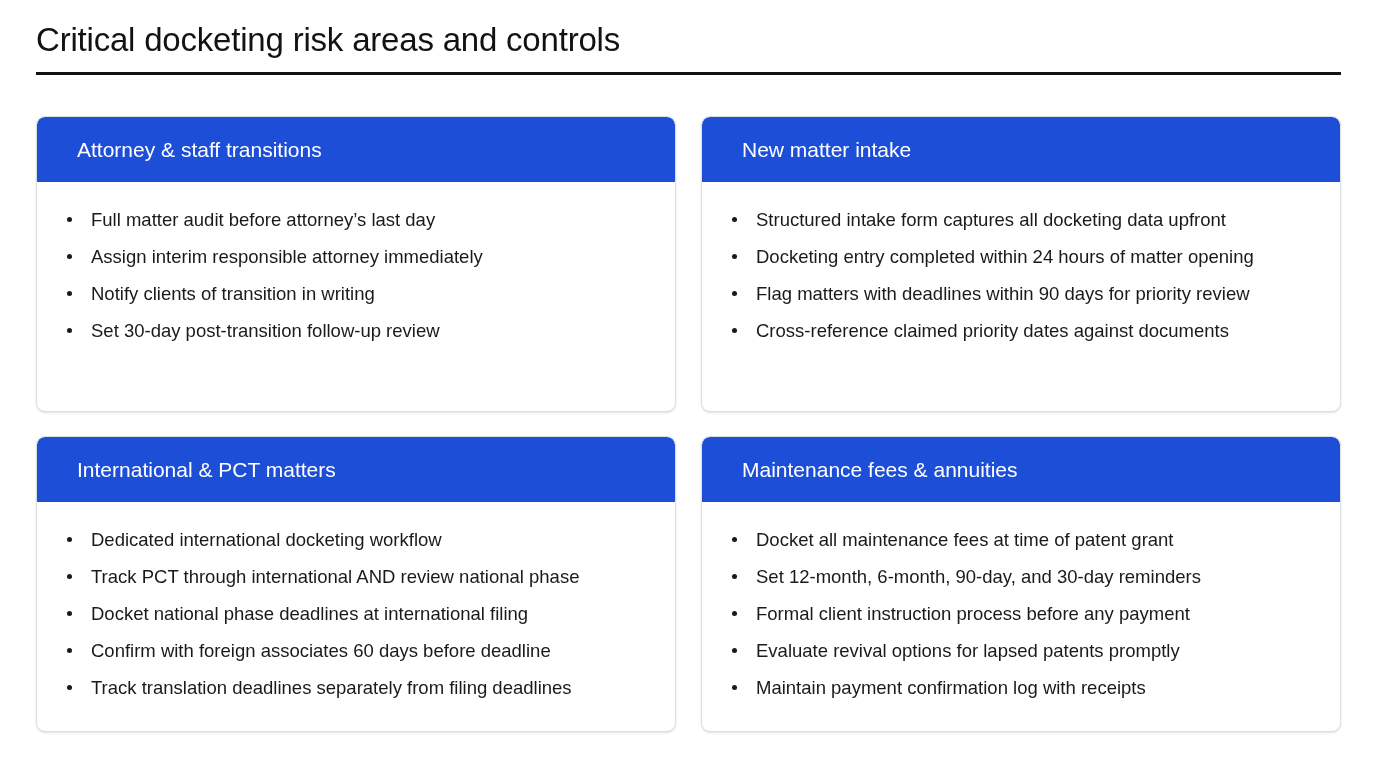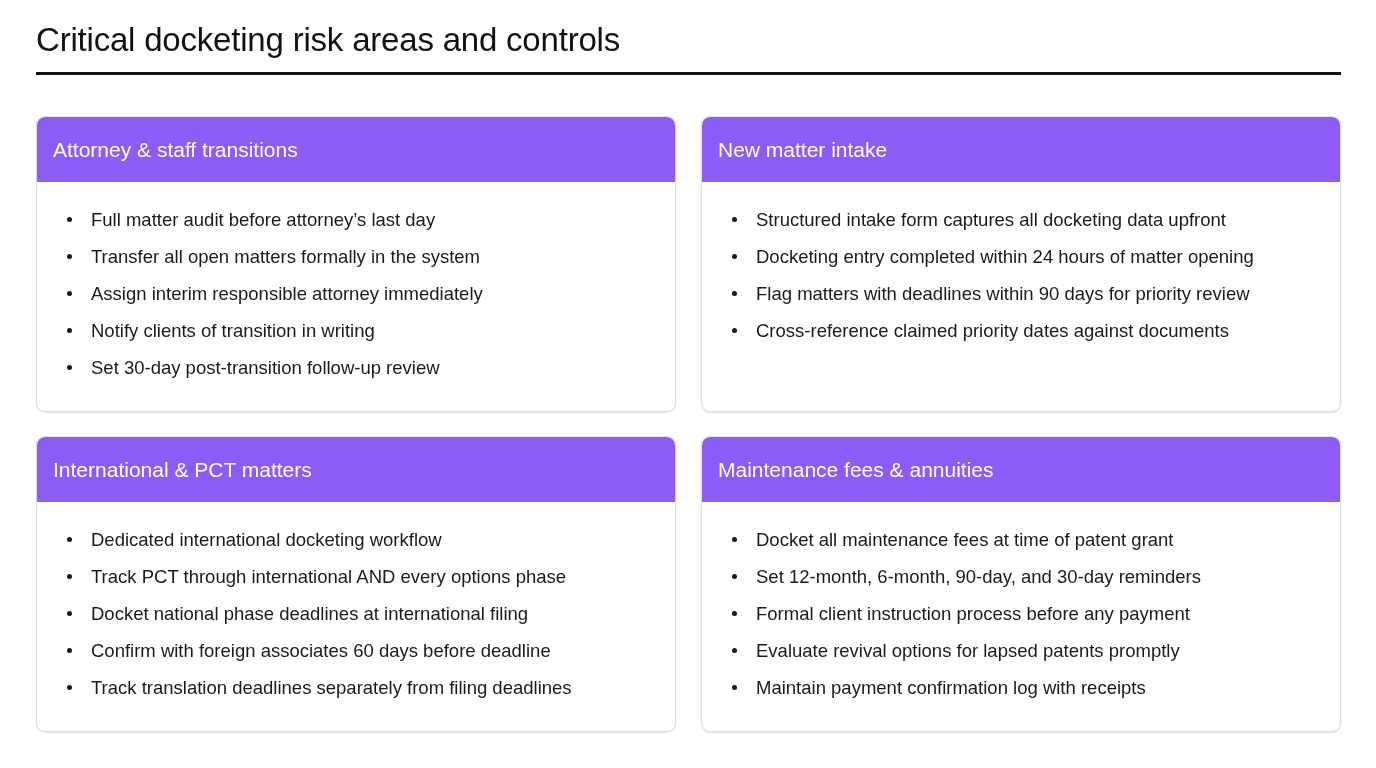--- a/index.html
+++ b/index.html
@@ -63,25 +63,25 @@
     border-radius: 9px;
     box-shadow: 0 1px 2px rgba(0,0,0,0.12);
     overflow: hidden;
     display: flex;
     flex-direction: column;
   }
 
   .card-header {
     height: 65px;
     flex: 0 0 65px;
-    background: #8b5cf6;
+    background: #1d4ed8;
     border-radius: 8px 8px 0 0;
     display: flex;
     align-items: center;
-    padding: 0 16px;
+    padding: 0 40px;
     box-sizing: border-box;
   }
   .card-header-title {
     font-size: 21px;
     font-weight: 400;
     color: #ffffff;
     line-height: 1.2;
     white-space: nowrap;
   }
 
@@ -130,21 +130,20 @@
 
   <div class="card-grid">
 
     <div class="card">
       <div class="card-header">
         <span class="card-header-title">Attorney &amp; staff transitions</span>
       </div>
       <div class="card-body">
         <ul class="bullet-list">
           <li class="bullet-item">Full matter audit before attorney’s last day</li>
-          <li class="bullet-item">Transfer all open matters formally in the system</li>
           <li class="bullet-item">Assign interim responsible attorney immediately</li>
           <li class="bullet-item">Notify clients of transition in writing</li>
           <li class="bullet-item">Set 30-day post-transition follow-up review</li>
         </ul>
       </div>
     </div>
 
     <div class="card">
       <div class="card-header">
         <span class="card-header-title">New matter intake</span>
@@ -159,21 +158,21 @@
       </div>
     </div>
 
     <div class="card">
       <div class="card-header">
         <span class="card-header-title">International &amp; PCT matters</span>
       </div>
       <div class="card-body">
         <ul class="bullet-list">
           <li class="bullet-item">Dedicated international docketing workflow</li>
-          <li class="bullet-item">Track PCT through international AND every options phase</li>
+          <li class="bullet-item">Track PCT through international AND review national phase</li>
           <li class="bullet-item">Docket national phase deadlines at international filing</li>
           <li class="bullet-item">Confirm with foreign associates 60 days before deadline</li>
           <li class="bullet-item">Track translation deadlines separately from filing deadlines</li>
         </ul>
       </div>
     </div>
 
     <div class="card">
       <div class="card-header">
         <span class="card-header-title">Maintenance fees &amp; annuities</span>

